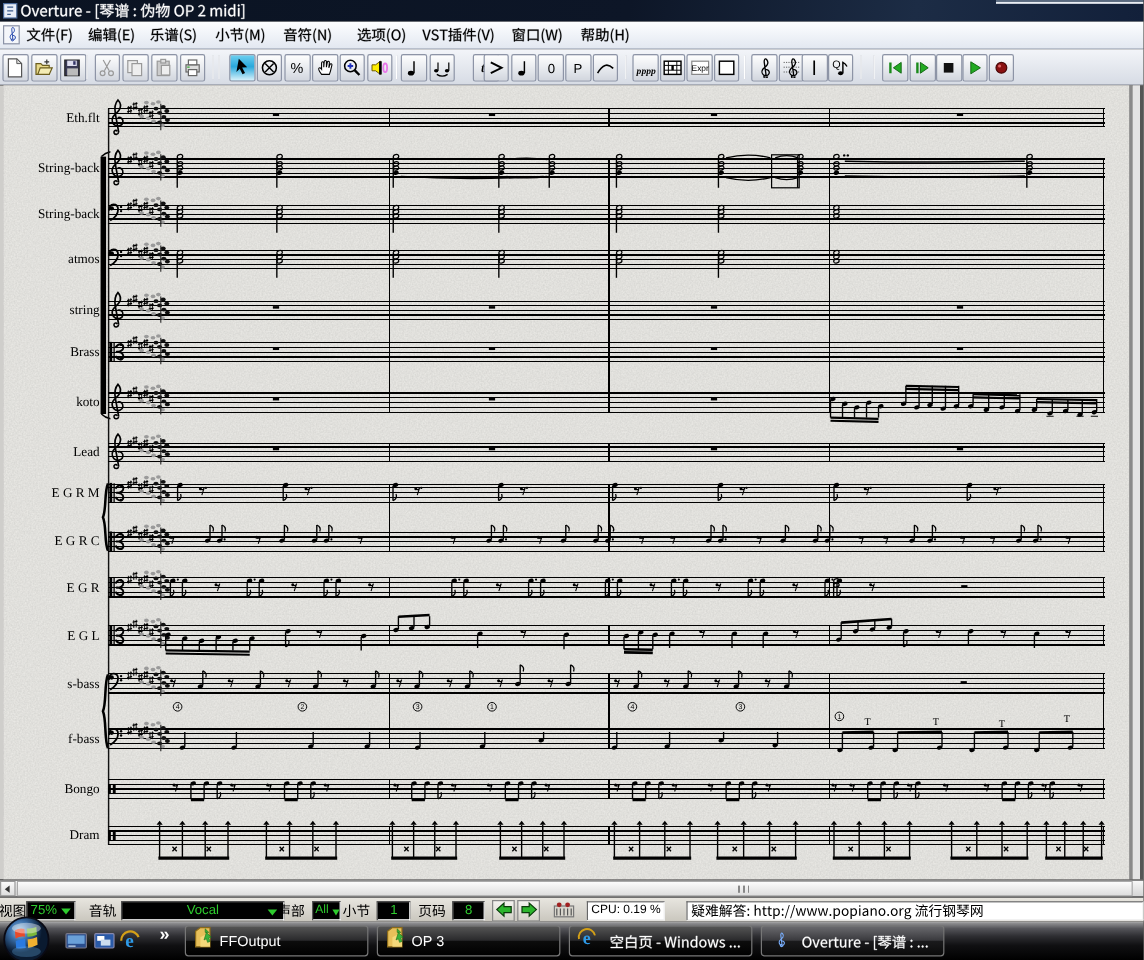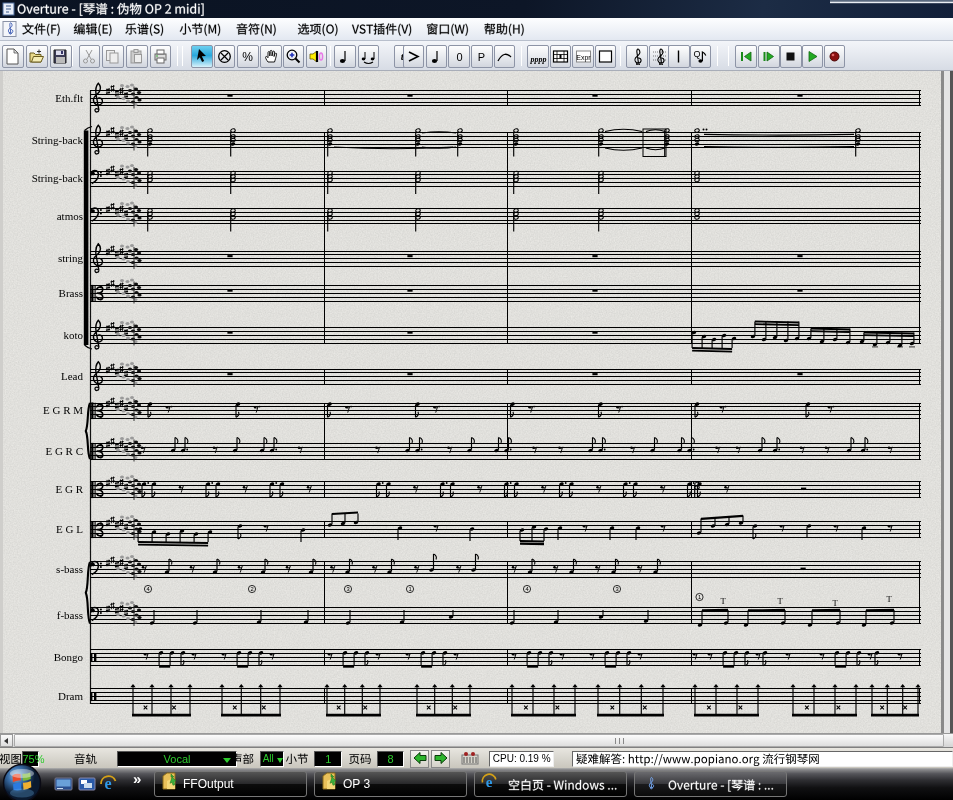--- a/index.html
+++ b/index.html
@@ -1846,22 +1846,22 @@
       <text x="83" y="628.5" font-size="11" font-family="Liberation Serif" text-anchor="end">Dram</text>
 </svg></div>
 <div class="hscroll">
 <div style="position:absolute;left:0;top:0;width:13px;height:13px;background:linear-gradient(#fbfbfb,#ddd);border:1px solid #999">
       <div style="width:0;height:0;border-top:3.5px solid transparent;border-bottom:3.5px solid transparent;border-right:4.5px solid #333;margin:3px 0 0 3px"></div>
     </div>
 <div style="position:absolute;left:14px;top:0;width:930px;height:13px;background:linear-gradient(#fcfcfc,#dedede);border:1px solid #aaa;border-radius:1px"></div>
 <div style="position:absolute;left:615px;top:3.5px;width:11px;height:6px;background:repeating-linear-gradient(90deg,#888 0 1.5px,transparent 1.5px 4px)"></div>
 </div>
 <div class="statusbar">
-<div class="blk" style="left:21.5px;width:17px">75% <span class="gtri" style="border-top-color:#2ecc2e"></span></div>
-<div class="blk" style="left:117px;width:120px">Vocal<span class="gtri" style="position:absolute;right:5px;top:6px"></span></div>
+<div class="blk" style="left:21.5px;width:41px">75% <span class="gtri" style="border-top-color:#2ecc2e"></span></div>
+<div class="blk" style="left:101px;width:136px">Vocal<span class="gtri" style="position:absolute;right:5px;top:6px"></span></div>
 <div class="blk" style="left:259.7px;width:24px;font-size:10px;text-align:left;padding-left:2px">All<span class="gtri" style="position:absolute;right:0px;top:6px;border-left-width:3.5px;border-right-width:3.5px"></span></div>
 <div class="blk" style="left:314.2px;width:28px">1</div>
 <div class="blk" style="left:377px;width:27px">8</div>
 <div style="position:absolute;left:410.4px;top:1.5px;width:18.5px;height:18px;background:linear-gradient(#f4f3ef,#d4d1c8);border:1px solid #888"><svg width="17" height="17">
         <path d="M14,6h-6v-3l-6,5.5l6,5.5v-3h6z" fill="#2db52d" stroke="#0a3a0a" stroke-width="1" transform="translate(1,-1.5)"></path>
       </svg></div>
 <div style="position:absolute;left:431.2px;top:1.5px;width:18.5px;height:18px;background:linear-gradient(#f4f3ef,#d4d1c8);border:1px solid #888"><svg width="17" height="17">
         <path d="M3,6h6v-3l6,5.5l-6,5.5v-3h-6z" fill="#2db52d" stroke="#0a3a0a" stroke-width="1" transform="translate(0,-1.5)"></path>
       </svg></div>
 <svg width="953" height="21" style="position:absolute;left:0;top:0">

